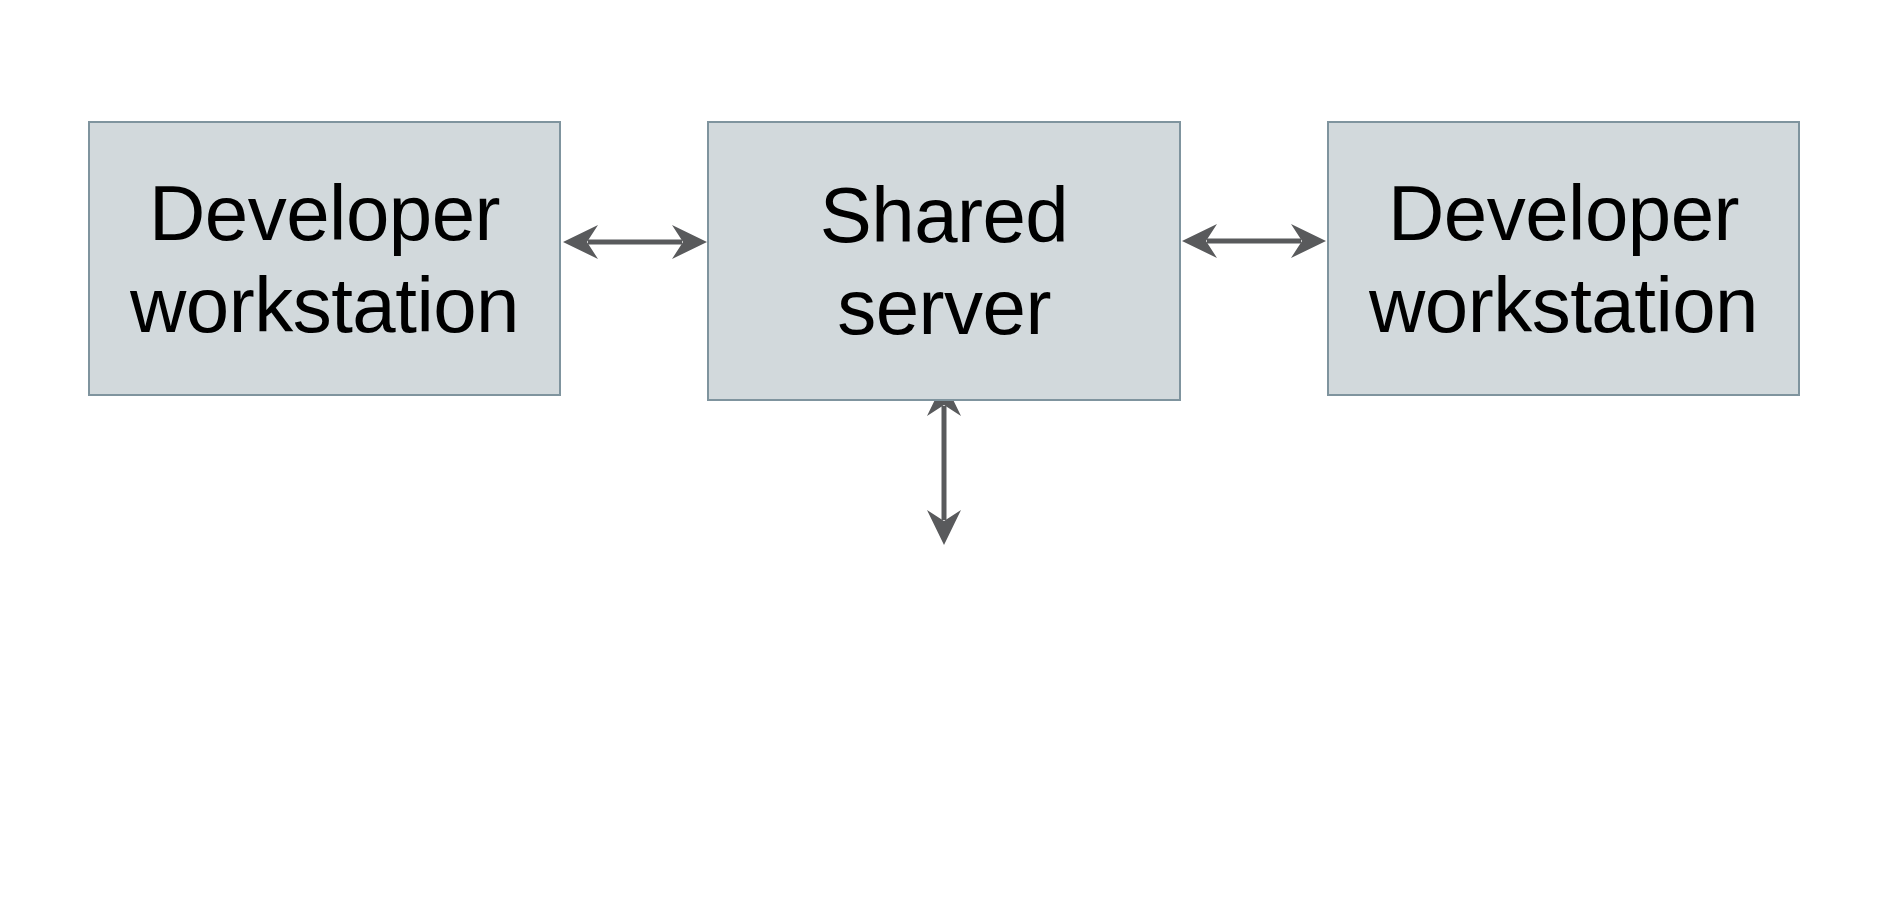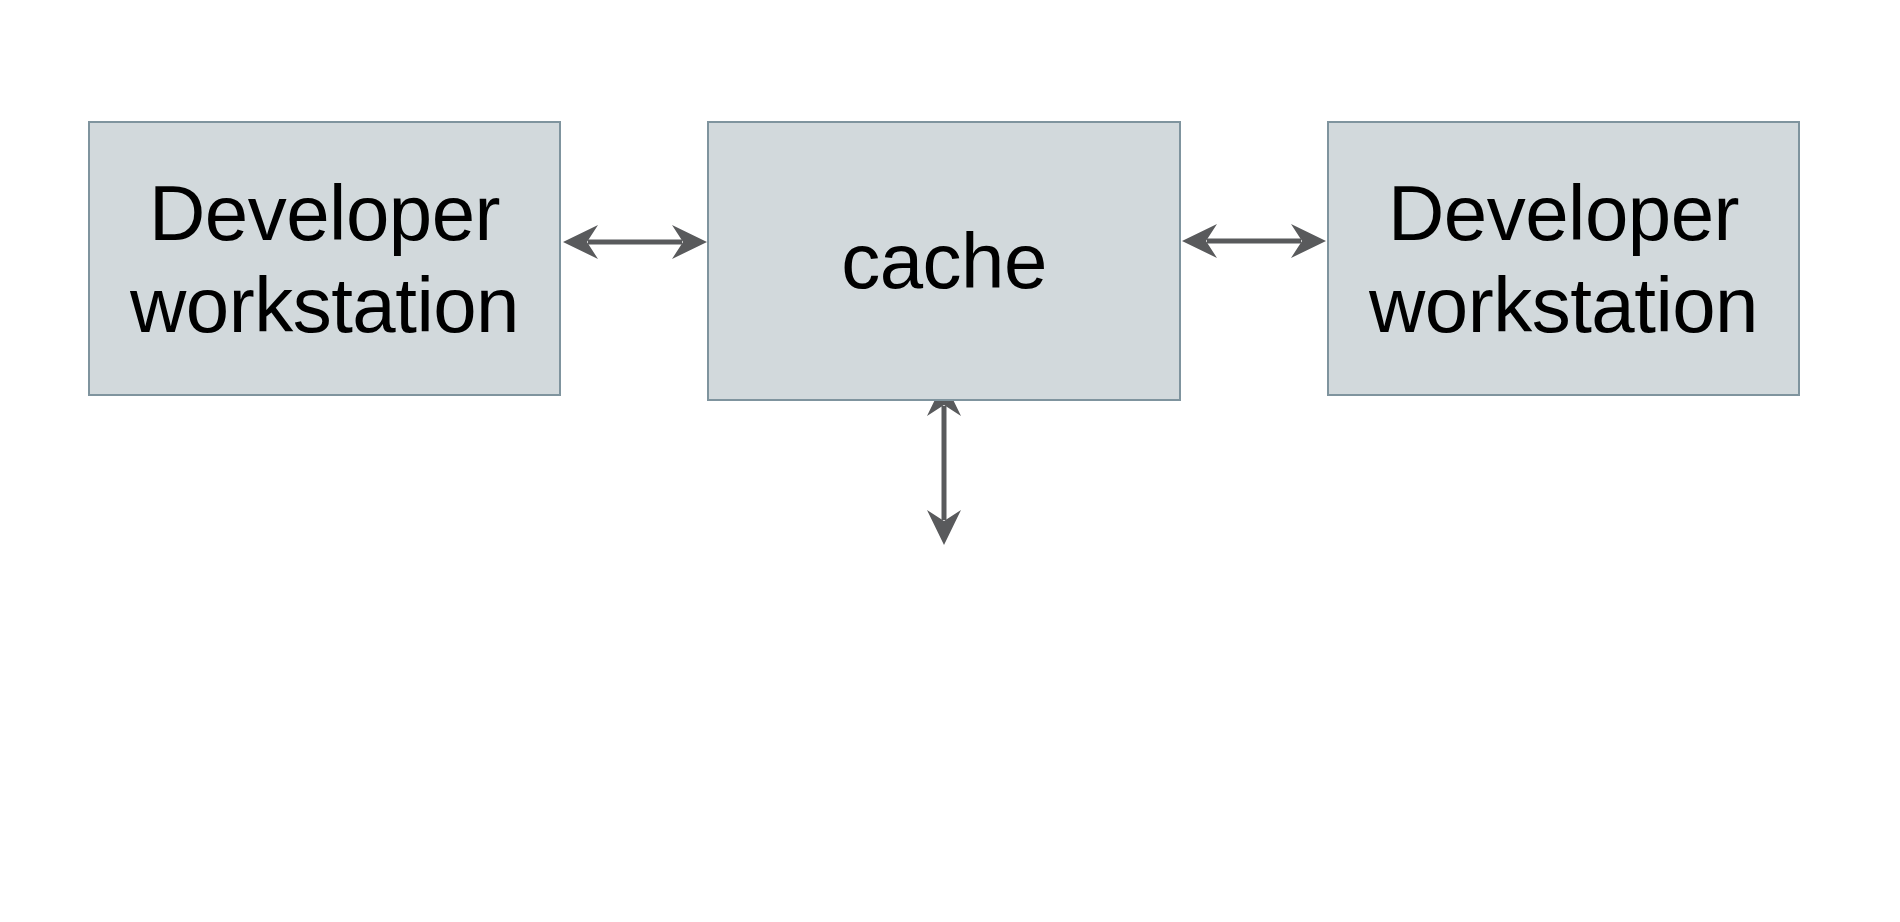--- a/index.html
+++ b/index.html
@@ -83,21 +83,22 @@
       <polygon class="arrow-head" points="944,545 927,510 944,521 961,510"></polygon>
     </g>
   </svg>
 
   <div class="node node-dev-left">
     <span class="line">Developer</span>
     <span class="line">workstation</span>
   </div>
 
   <div class="node node-cache">
-    <span class="line">cache</span>
+    <span class="line">Shared</span>
+    <span class="line">server</span>
   </div>
 
   <div class="node node-dev-right">
     <span class="line">Developer</span>
     <span class="line">workstation</span>
   </div>
 
 
 </div>
 

